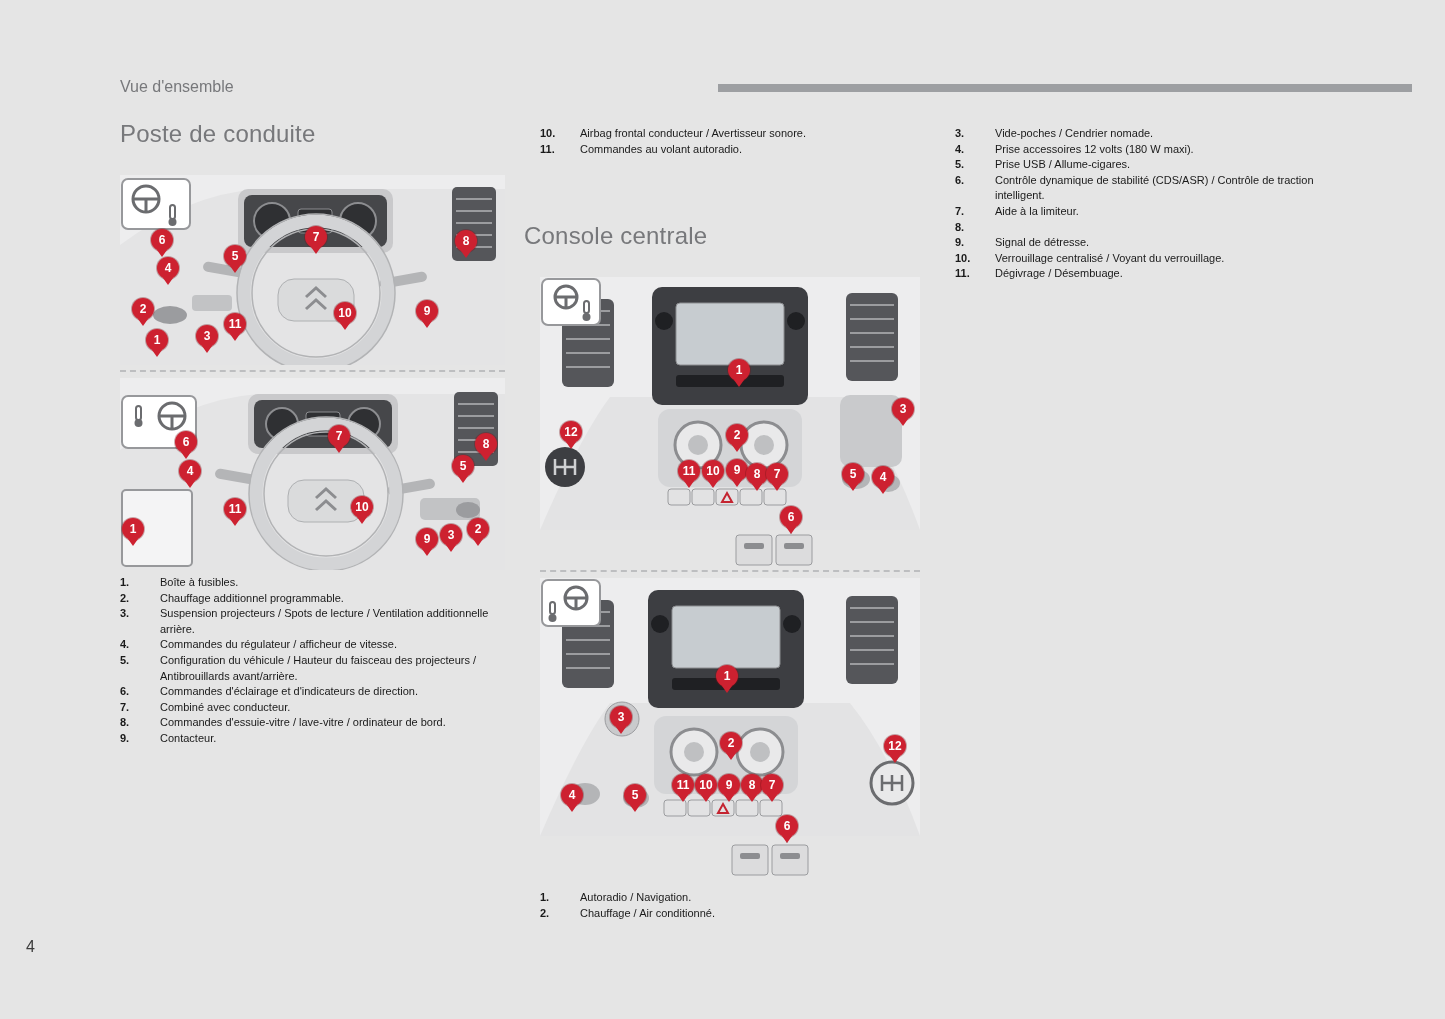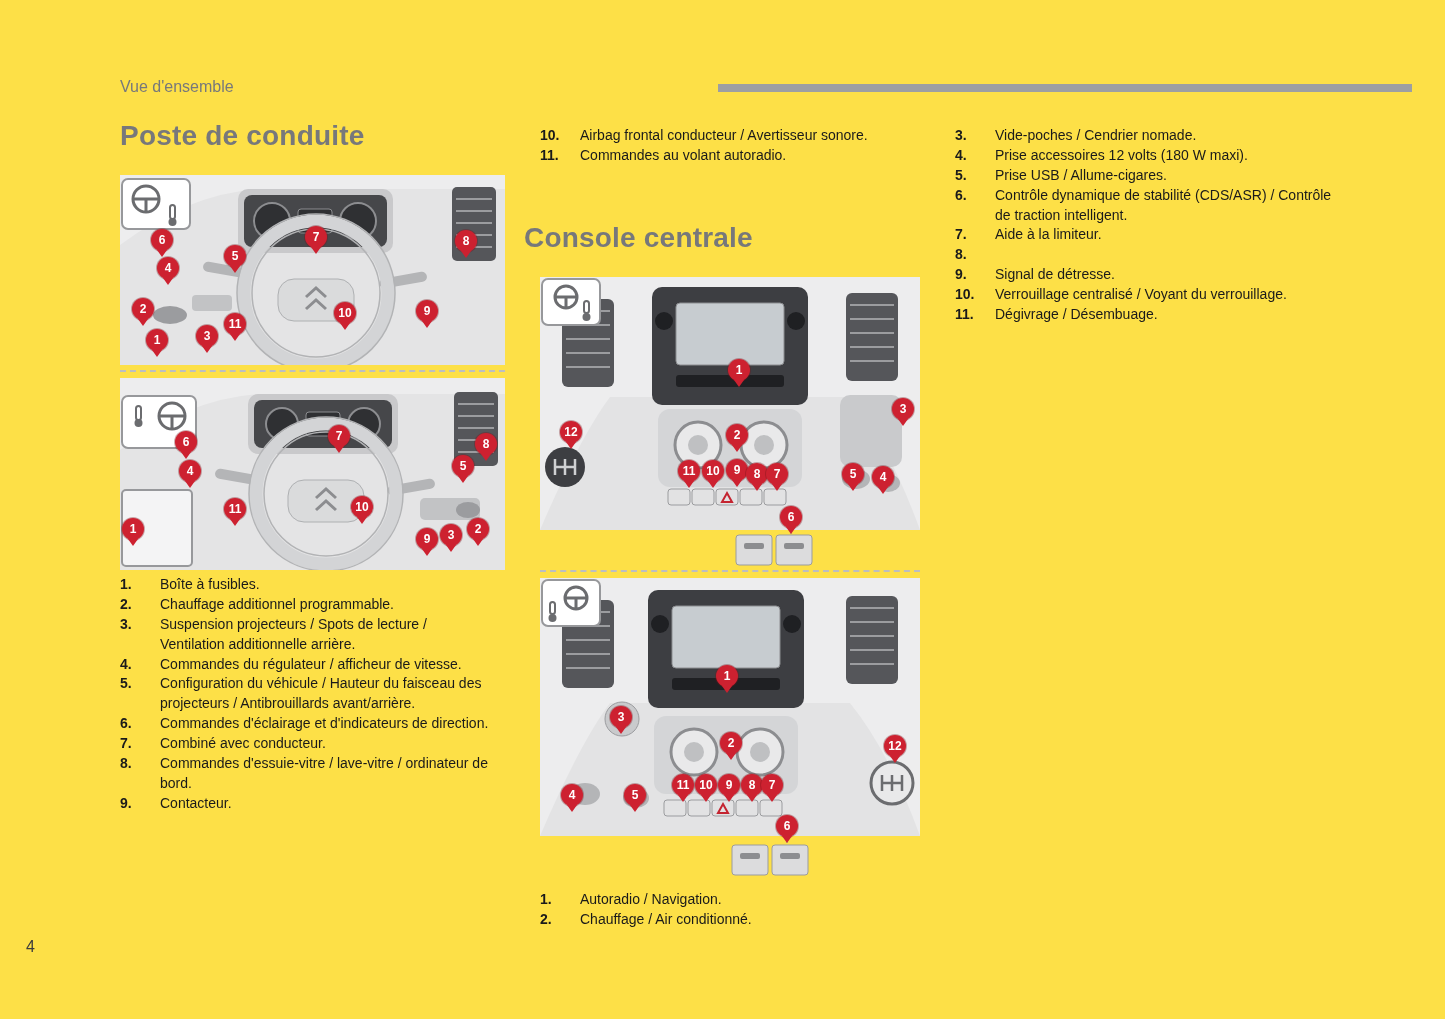--- a/index.html
+++ b/index.html
@@ -1,28 +1,28 @@
 <!DOCTYPE html>
 <html><head>
 <meta charset="utf-8">
 <style>
   * { margin:0; padding:0; box-sizing:border-box; }
   html,body { background:#ffffff; }
   body { font-family:"Liberation Sans", sans-serif; color:#1a1a1a; }
-  .page { position:relative; width:1445px; height:1019px; background:#fde047; overflow:hidden; }
+  .page { position:relative; width:1445px; height:1019px; background:#e5e5e5; overflow:hidden; }
 
   .doc-header { position:absolute; left:120px; top:78px; font-size:16px; color:#77787b; }
   .top-rule { position:absolute; left:718px; top:84px; width:694px; height:8px; background:#9d9fa2; }
   .page-number { position:absolute; left:26px; top:938px; font-size:16px; color:#3c3c3c; }
 
-  .section-title { position:absolute; font-size:28px; font-weight:700; color:#77787b; letter-spacing:0.2px; }
+  .section-title { position:absolute; font-size:24px; font-weight:400; color:#77787b; letter-spacing:0.2px; }
   #title-poste { left:120px; top:120px; }
   #title-console { left:524px; top:222px; }
 
-  .legend { position:absolute; font-size:14px; line-height:1.42; color:#1a1a1a; }
+  .legend { position:absolute; font-size:11px; line-height:1.42; color:#1a1a1a; }
   .lrow { display:flex; }
   .lrow .num { flex:0 0 40px; width:40px; font-weight:bold; }
   .lrow .txt { flex:1; }
 
   #legend-poste-left   { left:120px; top:575px; width:372px; }
   #legend-poste-mid    { left:540px; top:126px; width:368px; }
   #legend-console-mid  { left:540px; top:890px; width:368px; }
   #legend-console-right{ left:955px; top:126px; width:378px; }
 
   .diagram { position:absolute; }

